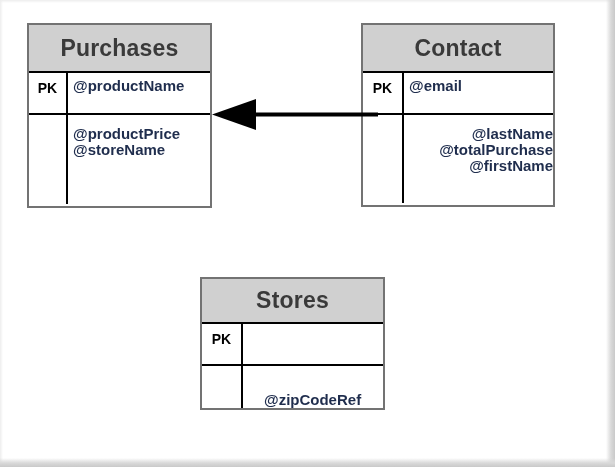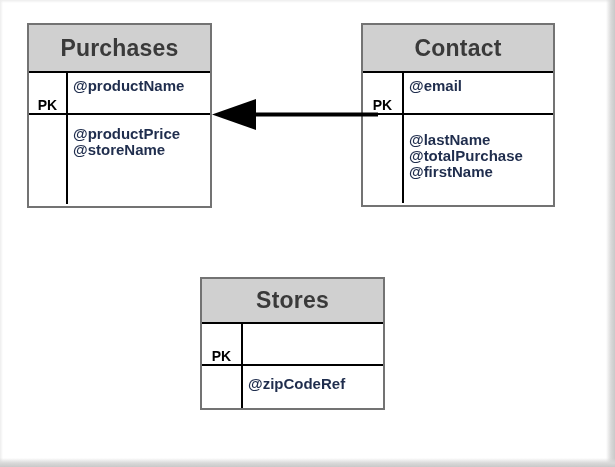--- a/index.html
+++ b/index.html
@@ -82,21 +82,21 @@
   }
   .entity-row.divider {
     border-bottom: 2px solid #000000;
   }
   .key-cell {
     box-sizing: border-box;
     border-right: 2px solid #000000;
     display: flex;
     align-items: flex-start;
     justify-content: center;
-    padding-top: 24px;
+    padding-top: 7px;
     font-family: "Liberation Sans", sans-serif;
     font-weight: bold;
     font-size: 14px;
     color: #000000;
     flex: 0 0 auto;
   }
   .attr-cell {
     box-sizing: border-box;
     padding: 5px 0 0 5px;
     flex: 1 1 auto;
@@ -148,39 +148,39 @@
 
     <div class="entity-row divider" style="height:42px;">
       <div class="key-cell" style="width:41px;">PK</div>
       <div class="attr-cell">
         <div class="attr">@email</div>
       </div>
     </div>
 
     <div class="entity-row" style="height:88px;">
       <div class="key-cell" style="width:41px;"></div>
-      <div class="attr-cell" style="padding-top:17px;">
+      <div class="attr-cell" style="padding-top:11px;text-align:right;">
         <div class="attr">@lastName</div>
         <div class="attr">@totalPurchase</div>
         <div class="attr">@firstName</div>
       </div>
     </div>
   </div>
 
   <div class="entity" id="ent-stores" style="left:200px; top:277px; width:185px; height:133px;">
 
     <div class="entity-title" style="height:45px;">Stores</div>
 
     <div class="entity-row divider" style="height:42px;">
       <div class="key-cell" style="width:41px;">PK</div>
     </div>
 
     <div class="entity-row" style="height:42px;">
       <div class="key-cell" style="width:41px;"></div>
-      <div class="attr-cell" style="padding-top:10px;">
+      <div class="attr-cell" style="padding-top:26px;margin-left:16px;">
         <div class="attr">@zipCodeRef</div>
       </div>
     </div>
   </div>
 
   <svg class="rel-arrow" style="left:210px; top:98px;" width="170" height="34" viewBox="0 0 170 34">
     <line x1="44" y1="16.5" x2="168" y2="16.5" stroke="#000000" stroke-width="4"></line>
     <polygon points="2,16.5 46,1 46,32" fill="#000000"></polygon>
   </svg>
 

